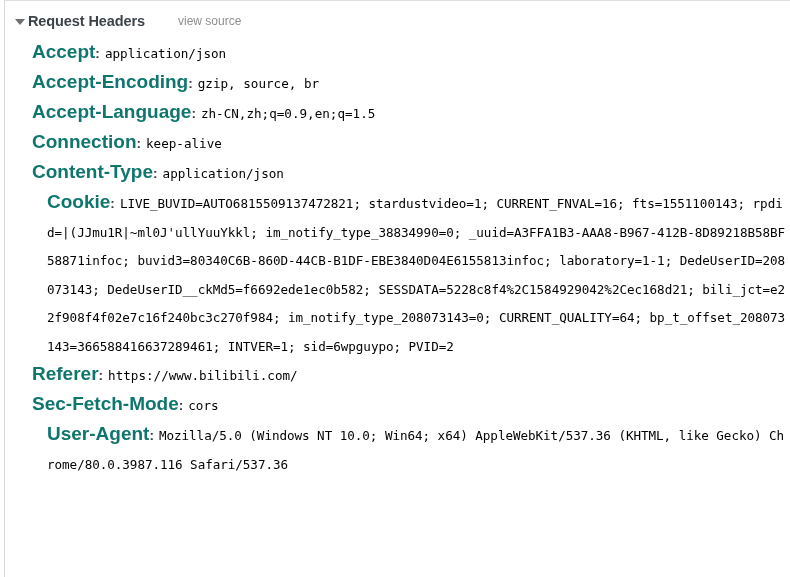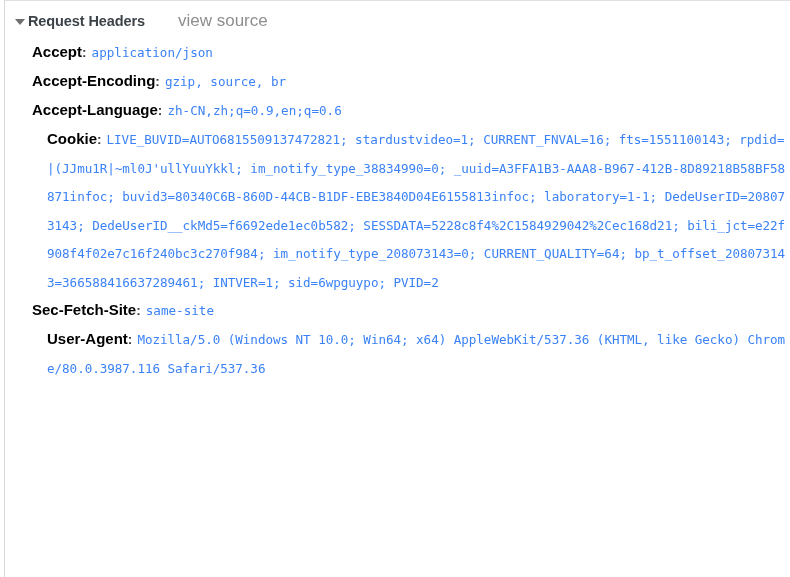--- a/index.html
+++ b/index.html
@@ -75,21 +75,21 @@
     border-top: 6px solid #6e6e6e;
   }
   .section-title {
     font-size: 14.5px;
     font-weight: bold;
     color: #3b4248;
     letter-spacing: -0.1px;
     white-space: nowrap;
   }
   .view-source {
-    font-size: 17px;
+    font-size: 12px;
     color: #8e8e8e;
     margin-left: 33px;
     white-space: nowrap;
     cursor: pointer;
   }
 
   
   .headers-list {
     position: absolute;
     left: 0;
@@ -101,36 +101,36 @@
     padding-right: 2px;
     min-height: 28px;
     box-sizing: border-box;
     line-height: 28px;
     white-space: normal;
     word-break: break-all;
     overflow-wrap: anywhere;
   }
   .header-name {
     font-family: "Liberation Sans", sans-serif;
-    font-size: 15px;
+    font-size: 19px;
     font-weight: bold;
-    color: #000000;
+    color: #0f766e;
     white-space: nowrap;
     text-align: center;
   }
   .header-colon {
     font-family: "Liberation Sans", sans-serif;
     font-size: 13.6px;
     font-weight: bold;
     color: #33383d;
   }
   .header-value {
     font-family: "DejaVu Sans Mono", "Liberation Mono", monospace;
     font-size: 12.6px;
-    color: #3b82f6;
+    color: #000000;
     padding-left: 5px;
   }
   
   .header-row.wrap {
     padding-left: 47px;
     text-indent: 0;
   }
   .header-row.wrap .header-value {
     letter-spacing: -0.05px;
   }
@@ -151,19 +151,22 @@
 
   <div class="section-header">
     <span class="disclosure"></span>
     <span class="section-title">Request Headers</span>
     <span class="view-source">view source</span>
   </div>
 
   <div class="headers-list" id="headers-list">
       <div class="header-row"><span class="header-name">Accept</span><span class="header-colon">:</span><span class="header-value">application/json</span></div>
       <div class="header-row"><span class="header-name">Accept-Encoding</span><span class="header-colon">:</span><span class="header-value">gzip, source, br</span></div>
-      <div class="header-row"><span class="header-name">Accept-Language</span><span class="header-colon">:</span><span class="header-value">zh-CN,zh;q=0.9,en;q=0.6</span></div>
+      <div class="header-row"><span class="header-name">Accept-Language</span><span class="header-colon">:</span><span class="header-value">zh-CN,zh;q=0.9,en;q=1.5</span></div>
+      <div class="header-row"><span class="header-name">Connection</span><span class="header-colon">:</span><span class="header-value">keep-alive</span></div>
+      <div class="header-row"><span class="header-name">Content-Type</span><span class="header-colon">:</span><span class="header-value">application/json</span></div>
       <div class="header-row wrap cookie"><span class="header-name">Cookie</span><span class="header-colon">:</span><span class="header-value">LIVE_BUVID=AUTO6815509137472821; stardustvideo=1; CURRENT_FNVAL=16; fts=1551100143; rpdid=|(JJmu1R|~ml0J'ullYuuYkkl; im_notify_type_38834990=0; _uuid=A3FFA1B3-AAA8-B967-412B-8D89218B58BF58871infoc; buvid3=80340C6B-860D-44CB-B1DF-EBE3840D04E6155813infoc; laboratory=1-1; DedeUserID=208073143; DedeUserID__ckMd5=f6692ede1ec0b582; SESSDATA=5228c8f4%2C1584929042%2Cec168d21; bili_jct=e22f908f4f02e7c16f240bc3c270f984; im_notify_type_208073143=0; CURRENT_QUALITY=64; bp_t_offset_208073143=366588416637289461; INTVER=1; sid=6wpguypo; PVID=2</span></div>
-      <div class="header-row"><span class="header-name">Sec-Fetch-Site</span><span class="header-colon">:</span><span class="header-value">same-site</span></div>
+      <div class="header-row"><span class="header-name">Referer</span><span class="header-colon">:</span><span class="header-value">https://www.bilibili.com/</span></div>
+      <div class="header-row"><span class="header-name">Sec-Fetch-Mode</span><span class="header-colon">:</span><span class="header-value">cors</span></div>
       <div class="header-row wrap ua"><span class="header-name">User-Agent</span><span class="header-colon">:</span><span class="header-value">Mozilla/5.0 (Windows NT 10.0; Win64; x64) AppleWebKit/537.36 (KHTML, like Gecko) Chrome/80.0.3987.116 Safari/537.36</span></div>
     </div>
 
 </div>
 
 </body></html>

